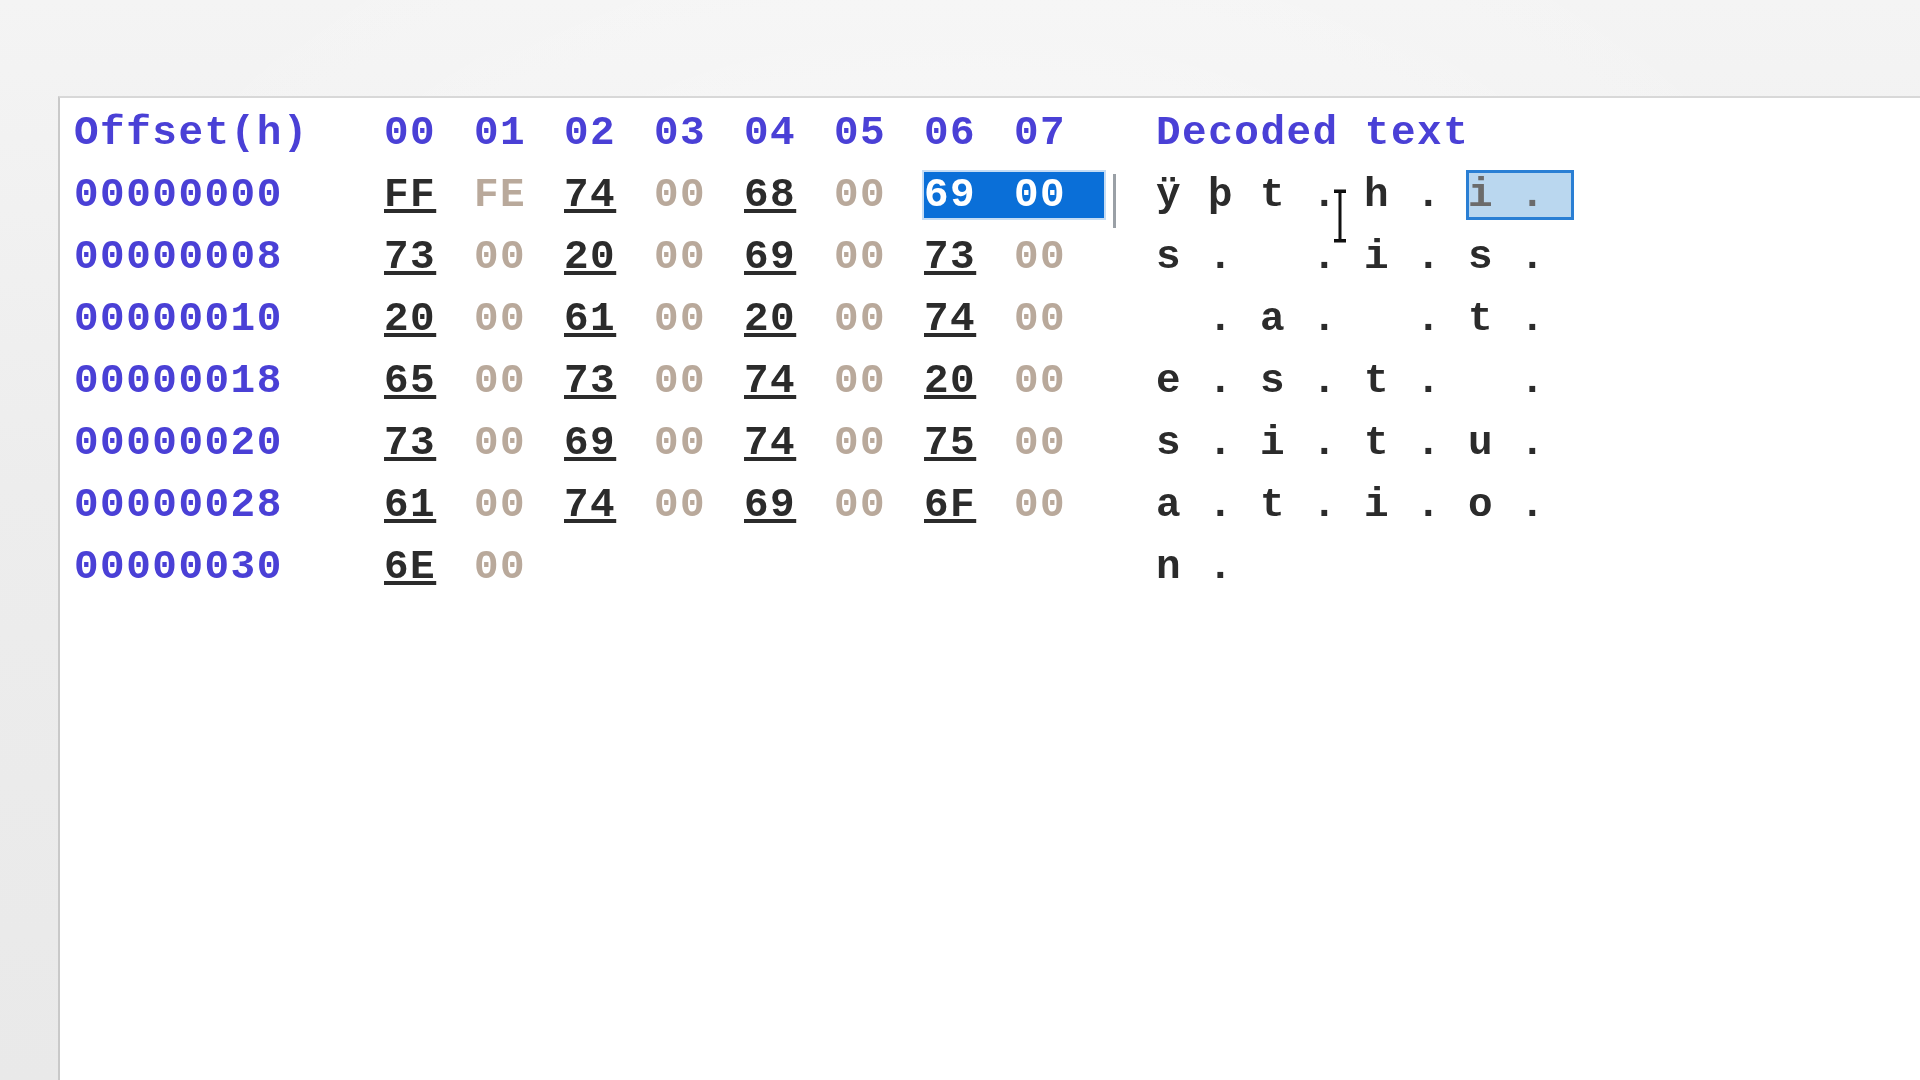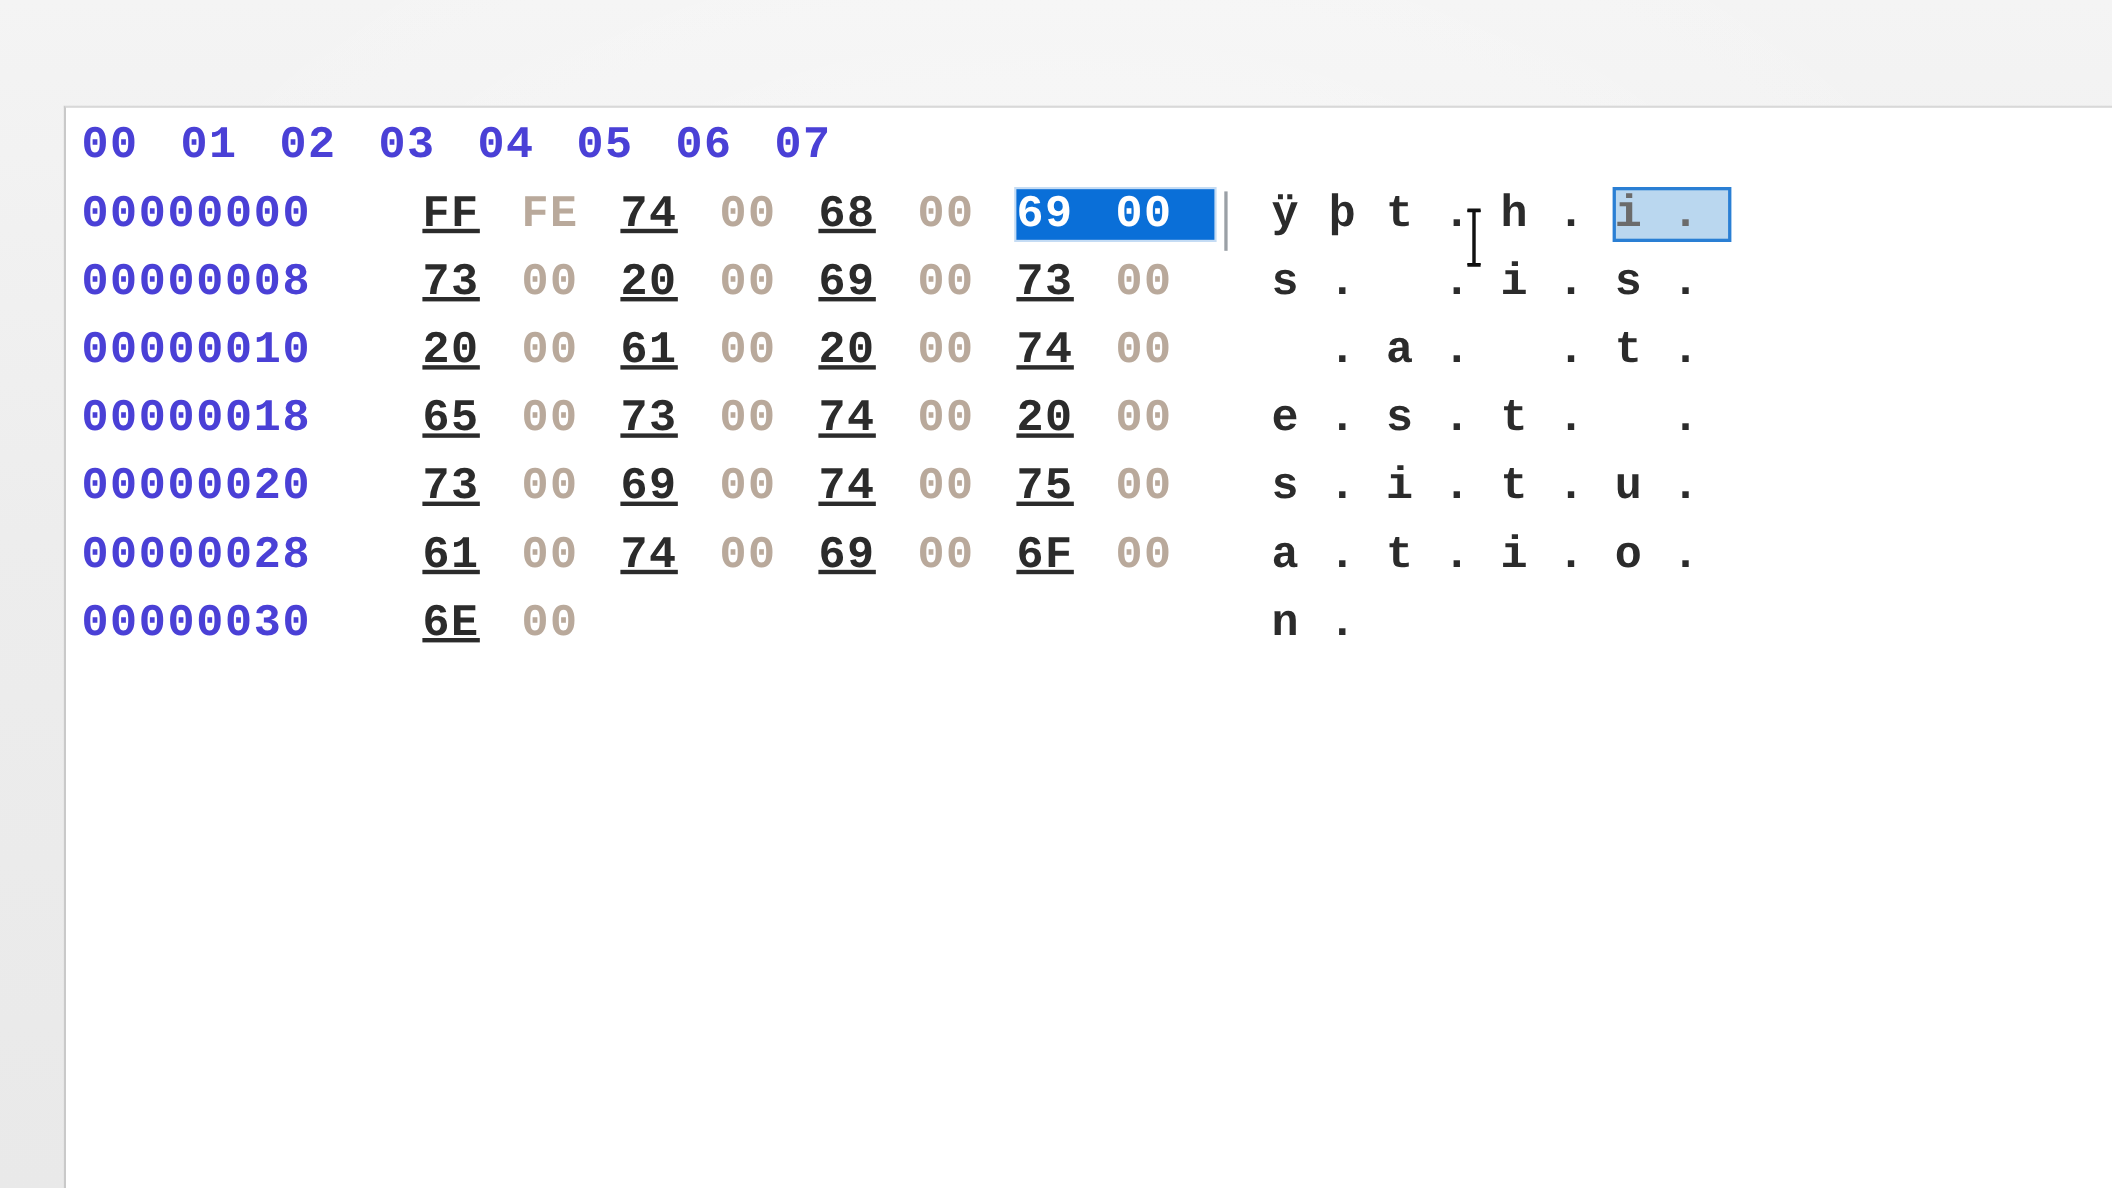--- a/index.html
+++ b/index.html
@@ -139,22 +139,24 @@
 </style>
 </head>
 <body>
 
 <div id="page">
 
   <div id="hex-panel">
     <div id="hex-viewport">
 
       <div class="hex-line" id="hex-header">
+        <span class="col-offset">Offset(h)</span>
         <span class="col-bytes" id="header-bytes"><span class="byte" style="color: rgb(74, 64, 214);">00</span><span class="byte" style="color: rgb(74, 64, 214);">01</span><span class="byte" style="color: rgb(74, 64, 214);">02</span><span class="byte" style="color: rgb(74, 64, 214);">03</span><span class="byte" style="color: rgb(74, 64, 214);">04</span><span class="byte" style="color: rgb(74, 64, 214);">05</span><span class="byte" style="color: rgb(74, 64, 214);">06</span><span class="byte" style="color: rgb(74, 64, 214);">07</span></span>
         <span class="col-gap"></span>
+        <span class="col-decoded-header" style="color:#4a40d6;">Decoded text</span>
       </div>
 
       <div id="hex-rows">
           <div class="hex-line"><span class="col-offset">00000000</span><span class="col-bytes"><span class="byte dark" style="color: rgb(43, 43, 43);">FF</span><span class="byte light" style="color: rgb(185, 169, 155);">FE</span><span class="byte dark" style="color: rgb(43, 43, 43);">74</span><span class="byte light" style="color: rgb(185, 169, 155);">00</span><span class="byte dark" style="color: rgb(43, 43, 43);">68</span><span class="byte light" style="color: rgb(185, 169, 155);">00</span><span class="sel-wrap" style="background: rgb(10, 111, 216);"><span class="byte" style="color: rgb(255, 255, 255);">69</span><span class="byte" style="color: rgb(255, 255, 255);">00</span><span class="caret"></span></span></span><span class="col-gap"></span><span class="col-decoded"><span class="dchar" style="color: rgb(43, 43, 43);">ÿ</span><span class="dchar" style="color: rgb(43, 43, 43);">þ</span><span class="dchar" style="color: rgb(43, 43, 43);">t</span><span class="dchar" style="color: rgb(43, 43, 43);">.</span><span class="dchar" style="color: rgb(43, 43, 43);">h</span><span class="dchar" style="color: rgb(43, 43, 43);">.</span><span class="dec-sel" style="background: rgb(186, 215, 239); outline-color: rgb(42, 127, 212); display: flex;"><span class="dchar">i</span><span class="dchar">.</span></span></span></div>
           <div class="hex-line"><span class="col-offset">00000008</span><span class="col-bytes"><span class="byte dark" style="color: rgb(43, 43, 43);">73</span><span class="byte light" style="color: rgb(185, 169, 155);">00</span><span class="byte dark" style="color: rgb(43, 43, 43);">20</span><span class="byte light" style="color: rgb(185, 169, 155);">00</span><span class="byte dark" style="color: rgb(43, 43, 43);">69</span><span class="byte light" style="color: rgb(185, 169, 155);">00</span><span class="byte dark" style="color: rgb(43, 43, 43);">73</span><span class="byte light" style="color: rgb(185, 169, 155);">00</span></span><span class="col-gap"></span><span class="col-decoded"><span class="dchar" style="color: rgb(43, 43, 43);">s</span><span class="dchar" style="color: rgb(43, 43, 43);">.</span><span class="dchar" style="color: rgb(43, 43, 43);"> </span><span class="dchar" style="color: rgb(43, 43, 43);">.</span><span class="dchar" style="color: rgb(43, 43, 43);">i</span><span class="dchar" style="color: rgb(43, 43, 43);">.</span><span class="dchar" style="color: rgb(43, 43, 43);">s</span><span class="dchar" style="color: rgb(43, 43, 43);">.</span></span></div>
           <div class="hex-line"><span class="col-offset">00000010</span><span class="col-bytes"><span class="byte dark" style="color: rgb(43, 43, 43);">20</span><span class="byte light" style="color: rgb(185, 169, 155);">00</span><span class="byte dark" style="color: rgb(43, 43, 43);">61</span><span class="byte light" style="color: rgb(185, 169, 155);">00</span><span class="byte dark" style="color: rgb(43, 43, 43);">20</span><span class="byte light" style="color: rgb(185, 169, 155);">00</span><span class="byte dark" style="color: rgb(43, 43, 43);">74</span><span class="byte light" style="color: rgb(185, 169, 155);">00</span></span><span class="col-gap"></span><span class="col-decoded"><span class="dchar" style="color: rgb(43, 43, 43);"> </span><span class="dchar" style="color: rgb(43, 43, 43);">.</span><span class="dchar" style="color: rgb(43, 43, 43);">a</span><span class="dchar" style="color: rgb(43, 43, 43);">.</span><span class="dchar" style="color: rgb(43, 43, 43);"> </span><span class="dchar" style="color: rgb(43, 43, 43);">.</span><span class="dchar" style="color: rgb(43, 43, 43);">t</span><span class="dchar" style="color: rgb(43, 43, 43);">.</span></span></div>
           <div class="hex-line"><span class="col-offset">00000018</span><span class="col-bytes"><span class="byte dark" style="color: rgb(43, 43, 43);">65</span><span class="byte light" style="color: rgb(185, 169, 155);">00</span><span class="byte dark" style="color: rgb(43, 43, 43);">73</span><span class="byte light" style="color: rgb(185, 169, 155);">00</span><span class="byte dark" style="color: rgb(43, 43, 43);">74</span><span class="byte light" style="color: rgb(185, 169, 155);">00</span><span class="byte dark" style="color: rgb(43, 43, 43);">20</span><span class="byte light" style="color: rgb(185, 169, 155);">00</span></span><span class="col-gap"></span><span class="col-decoded"><span class="dchar" style="color: rgb(43, 43, 43);">e</span><span class="dchar" style="color: rgb(43, 43, 43);">.</span><span class="dchar" style="color: rgb(43, 43, 43);">s</span><span class="dchar" style="color: rgb(43, 43, 43);">.</span><span class="dchar" style="color: rgb(43, 43, 43);">t</span><span class="dchar" style="color: rgb(43, 43, 43);">.</span><span class="dchar" style="color: rgb(43, 43, 43);"> </span><span class="dchar" style="color: rgb(43, 43, 43);">.</span></span></div>
           <div class="hex-line"><span class="col-offset">00000020</span><span class="col-bytes"><span class="byte dark" style="color: rgb(43, 43, 43);">73</span><span class="byte light" style="color: rgb(185, 169, 155);">00</span><span class="byte dark" style="color: rgb(43, 43, 43);">69</span><span class="byte light" style="color: rgb(185, 169, 155);">00</span><span class="byte dark" style="color: rgb(43, 43, 43);">74</span><span class="byte light" style="color: rgb(185, 169, 155);">00</span><span class="byte dark" style="color: rgb(43, 43, 43);">75</span><span class="byte light" style="color: rgb(185, 169, 155);">00</span></span><span class="col-gap"></span><span class="col-decoded"><span class="dchar" style="color: rgb(43, 43, 43);">s</span><span class="dchar" style="color: rgb(43, 43, 43);">.</span><span class="dchar" style="color: rgb(43, 43, 43);">i</span><span class="dchar" style="color: rgb(43, 43, 43);">.</span><span class="dchar" style="color: rgb(43, 43, 43);">t</span><span class="dchar" style="color: rgb(43, 43, 43);">.</span><span class="dchar" style="color: rgb(43, 43, 43);">u</span><span class="dchar" style="color: rgb(43, 43, 43);">.</span></span></div>
           <div class="hex-line"><span class="col-offset">00000028</span><span class="col-bytes"><span class="byte dark" style="color: rgb(43, 43, 43);">61</span><span class="byte light" style="color: rgb(185, 169, 155);">00</span><span class="byte dark" style="color: rgb(43, 43, 43);">74</span><span class="byte light" style="color: rgb(185, 169, 155);">00</span><span class="byte dark" style="color: rgb(43, 43, 43);">69</span><span class="byte light" style="color: rgb(185, 169, 155);">00</span><span class="byte dark" style="color: rgb(43, 43, 43);">6F</span><span class="byte light" style="color: rgb(185, 169, 155);">00</span></span><span class="col-gap"></span><span class="col-decoded"><span class="dchar" style="color: rgb(43, 43, 43);">a</span><span class="dchar" style="color: rgb(43, 43, 43);">.</span><span class="dchar" style="color: rgb(43, 43, 43);">t</span><span class="dchar" style="color: rgb(43, 43, 43);">.</span><span class="dchar" style="color: rgb(43, 43, 43);">i</span><span class="dchar" style="color: rgb(43, 43, 43);">.</span><span class="dchar" style="color: rgb(43, 43, 43);">o</span><span class="dchar" style="color: rgb(43, 43, 43);">.</span></span></div>
           <div class="hex-line"><span class="col-offset">00000030</span><span class="col-bytes"><span class="byte dark" style="color: rgb(43, 43, 43);">6E</span><span class="byte light" style="color: rgb(185, 169, 155);">00</span><span class="byte dark" style="color: rgb(43, 43, 43);"></span><span class="byte light" style="color: rgb(185, 169, 155);"></span><span class="byte dark" style="color: rgb(43, 43, 43);"></span><span class="byte light" style="color: rgb(185, 169, 155);"></span><span class="byte dark" style="color: rgb(43, 43, 43);"></span><span class="byte light" style="color: rgb(185, 169, 155);"></span></span><span class="col-gap"></span><span class="col-decoded"><span class="dchar" style="color: rgb(43, 43, 43);">n</span><span class="dchar" style="color: rgb(43, 43, 43);">.</span></span></div>

